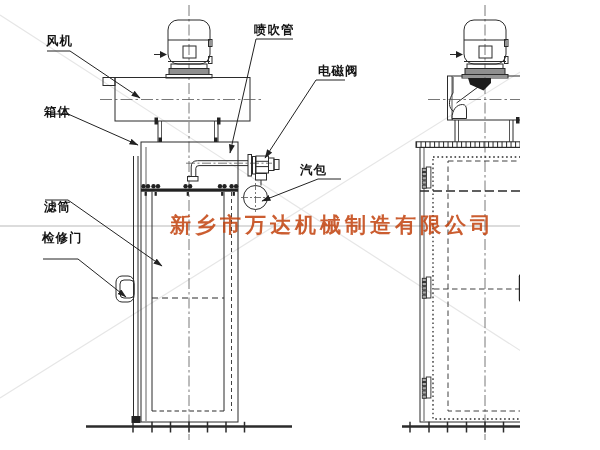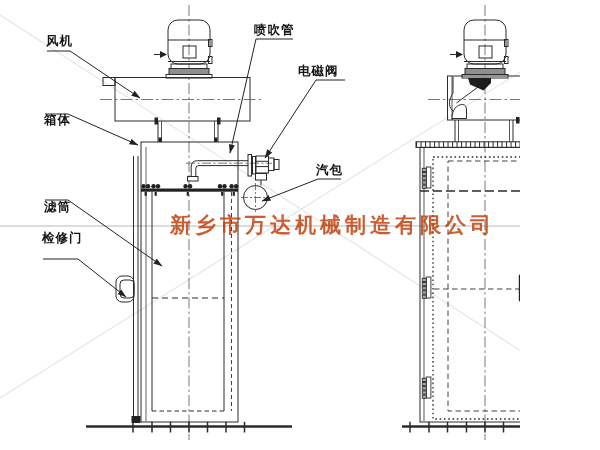--- a/index.html
+++ b/index.html
@@ -265,22 +265,22 @@
     <path d="M45,114 L68,114 L138,145" marker-end="url(#arr)"></path>
     <path d="M45,200 L68,200 L162,266" marker-end="url(#arr)"></path>
     <path d="M43,259 L78,259 L126,297" marker-end="url(#arr)"></path>
     <path d="M293,39 L256,39 L230,153" marker-end="url(#arr)"></path>
     <path d="M345,80 L316,80 L265,158" marker-end="url(#arr)"></path>
     <path d="M341,179 L318,179 L262,201" marker-end="url(#arr)"></path>
   </g>
 </svg>
 
 <div class="callout" style="left:46px;top:35px">风机</div>
-<div class="callout" style="left:44px;top:114px">箱体</div>
+<div class="callout" style="left:44px;top:106px">箱体</div>
 <div class="callout" style="left:44px;top:201px">滤筒</div>
 <div class="callout" style="left:42px;top:232px">检修门</div>
 <div class="callout" style="left:254px;top:24px">喷吹管</div>
-<div class="callout" style="left:298px;top:65px">电磁阀</div>
-<div class="callout" style="left:316px;top:164px">汽包</div>
+<div class="callout" style="left:318px;top:65px">电磁阀</div>
+<div class="callout" style="left:300px;top:164px">汽包</div>
 
 <div class="watermark">新乡市万达机械制造有限公司</div>
 
 </div>
 
 </body></html>

